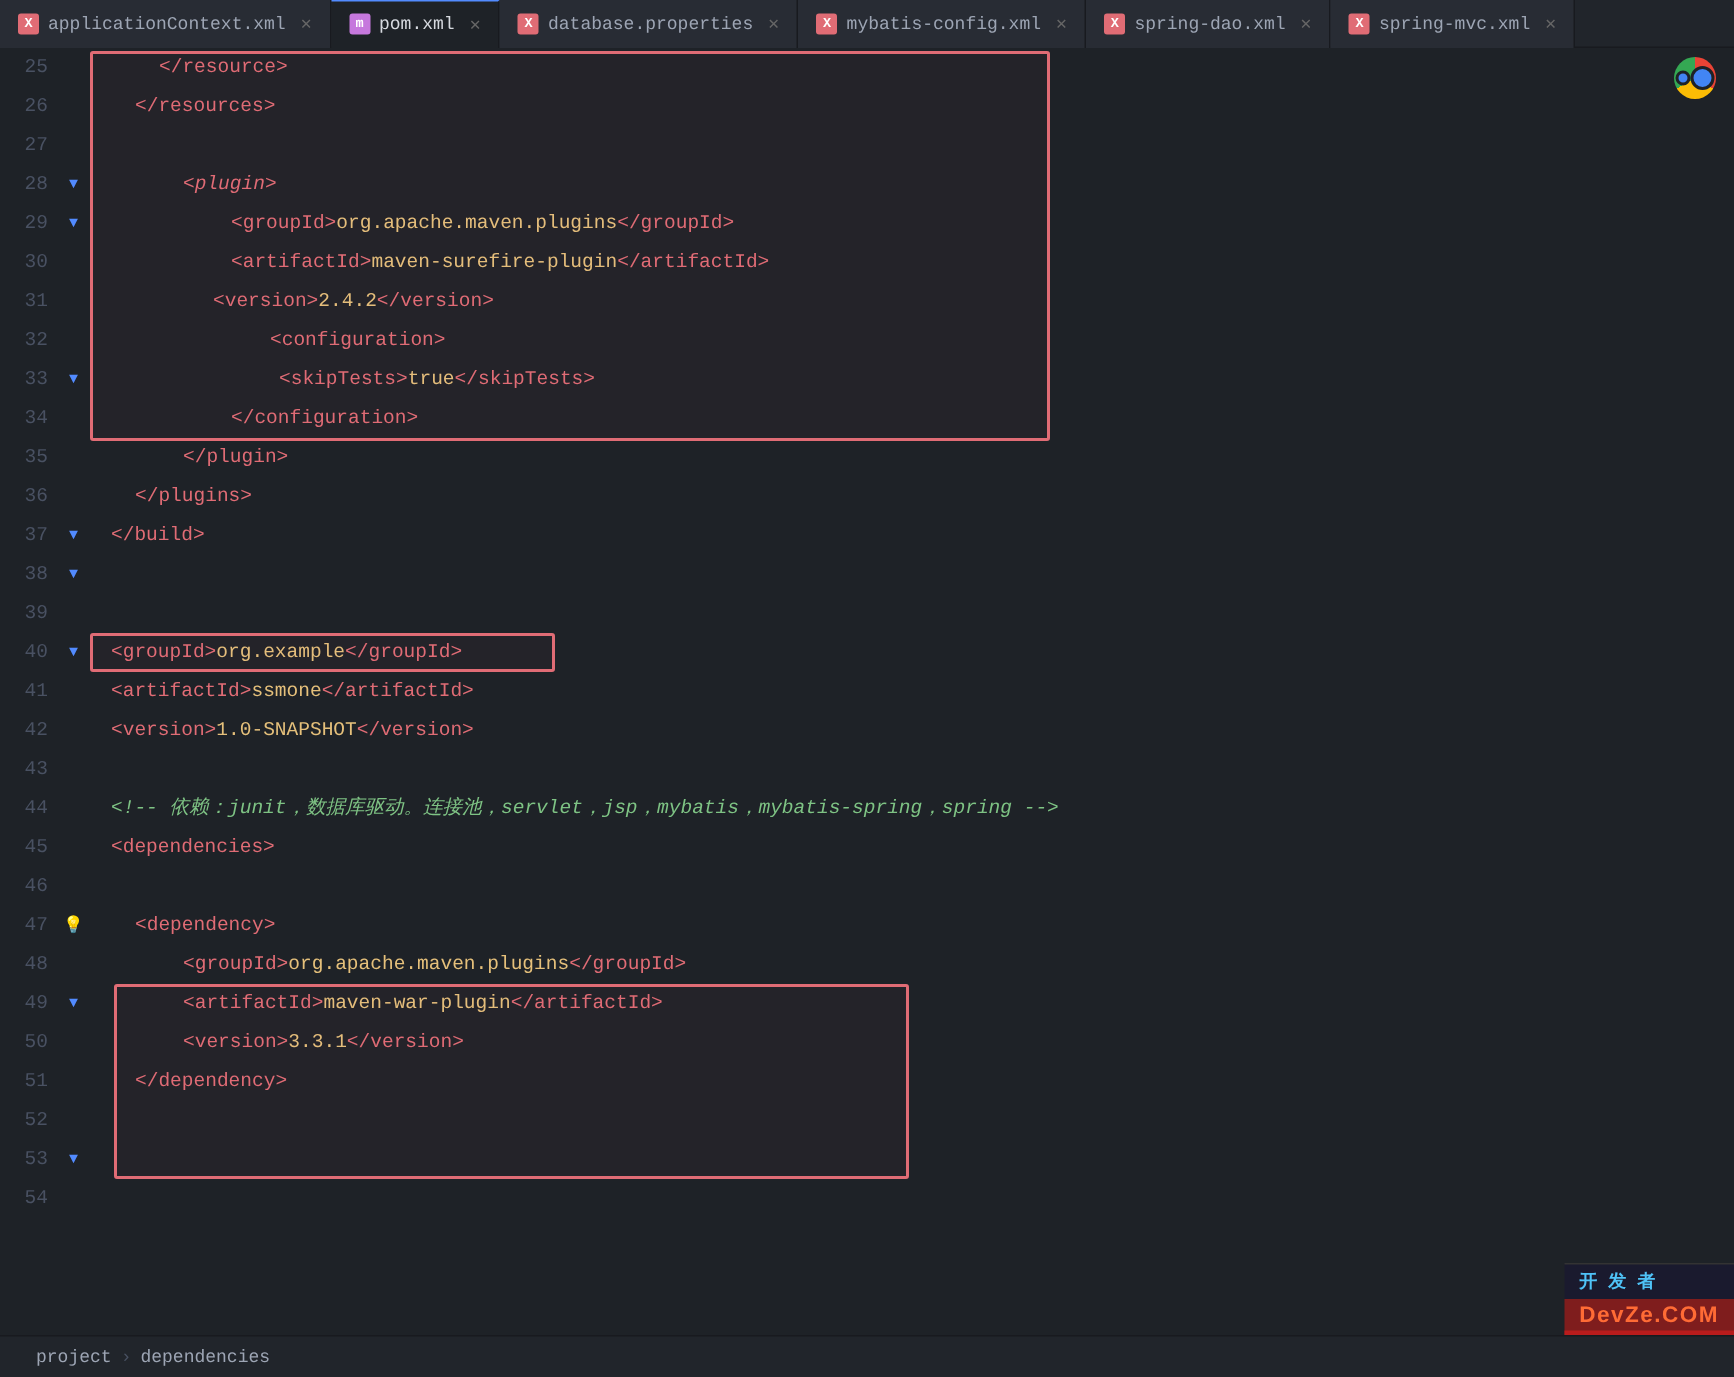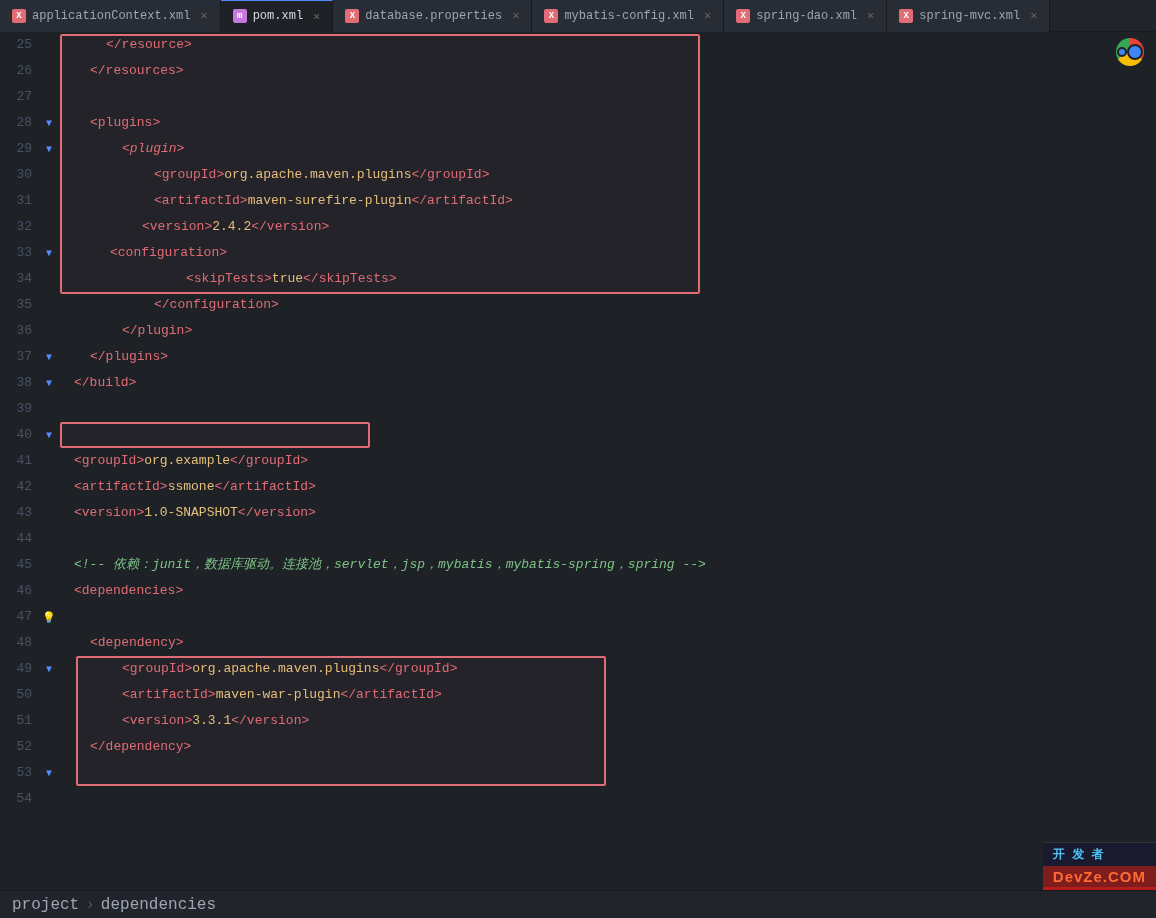--- a/index.html
+++ b/index.html
@@ -153,22 +153,22 @@
     
     .status-bar {
       position: absolute;
       bottom: 0;
       left: 0;
       right: 0;
       height: 28px;
       background: #21252b;
       display: flex;
       align-items: center;
-      padding: 0 12px;
-      font-size: 16px;
+      padding: 0 24px;
+      font-size: 12px;
       color: #9da5b4;
       gap: 6px;
       border-top: 1px solid #181a1f;
     }
     .breadcrumb-sep {
       color: #495162;
     }
 
     
     .editor-wrapper {
@@ -337,42 +337,39 @@
       <div class="code-line">
         <span style="margin-left: 40px;"><span class="tag">&lt;/resource&gt;</span></span>
       </div>
 
       <div class="code-line">
         <span style="margin-left: 24px;"><span class="tag">&lt;/resources&gt;</span></span>
       </div>
 
       <div class="code-line"></div>
 
-      <div class="code-line">
-        <span style="margin-left: 24px;"><span class="tag">&lt;plugins&gt;</span></span>
-      </div>
 
       <div class="code-line">
         <span style="margin-left: 56px; font-style: italic;"><span class="tag">&lt;plugin&gt;</span></span>
       </div>
 
       <div class="code-line">
         <span style="margin-left: 88px;"><span class="tag">&lt;groupId&gt;</span><span class="tag-orange">org.apache.maven.plugins</span><span class="tag">&lt;/groupId&gt;</span></span>
       </div>
 
       <div class="code-line">
         <span style="margin-left: 88px;"><span class="tag">&lt;artifactId&gt;</span><span class="tag-orange">maven-surefire-plugin</span><span class="tag">&lt;/artifactId&gt;</span></span>
       </div>
 
       <div class="code-line">
         <span style="margin-left: 76px;"><span class="tag">&lt;version&gt;</span><span class="tag-orange">2.4.2</span><span class="tag">&lt;/version&gt;</span></span>
       </div>
 
       <div class="code-line">
-        <span style="margin-left: 44px;"><span class="tag">&lt;configuration&gt;</span></span>
+        <span style="margin-left: 114px;"><span class="tag">&lt;configuration&gt;</span></span>
       </div>
 
       <div class="code-line">
         <span style="margin-left: 120px;"><span class="tag">&lt;skipTests&gt;</span><span class="tag-orange">true</span><span class="tag">&lt;/skipTests&gt;</span></span>
       </div>
 
       <div class="code-line">
         <span style="margin-left: 88px;"><span class="tag">&lt;/configuration&gt;</span></span>
       </div>
 

